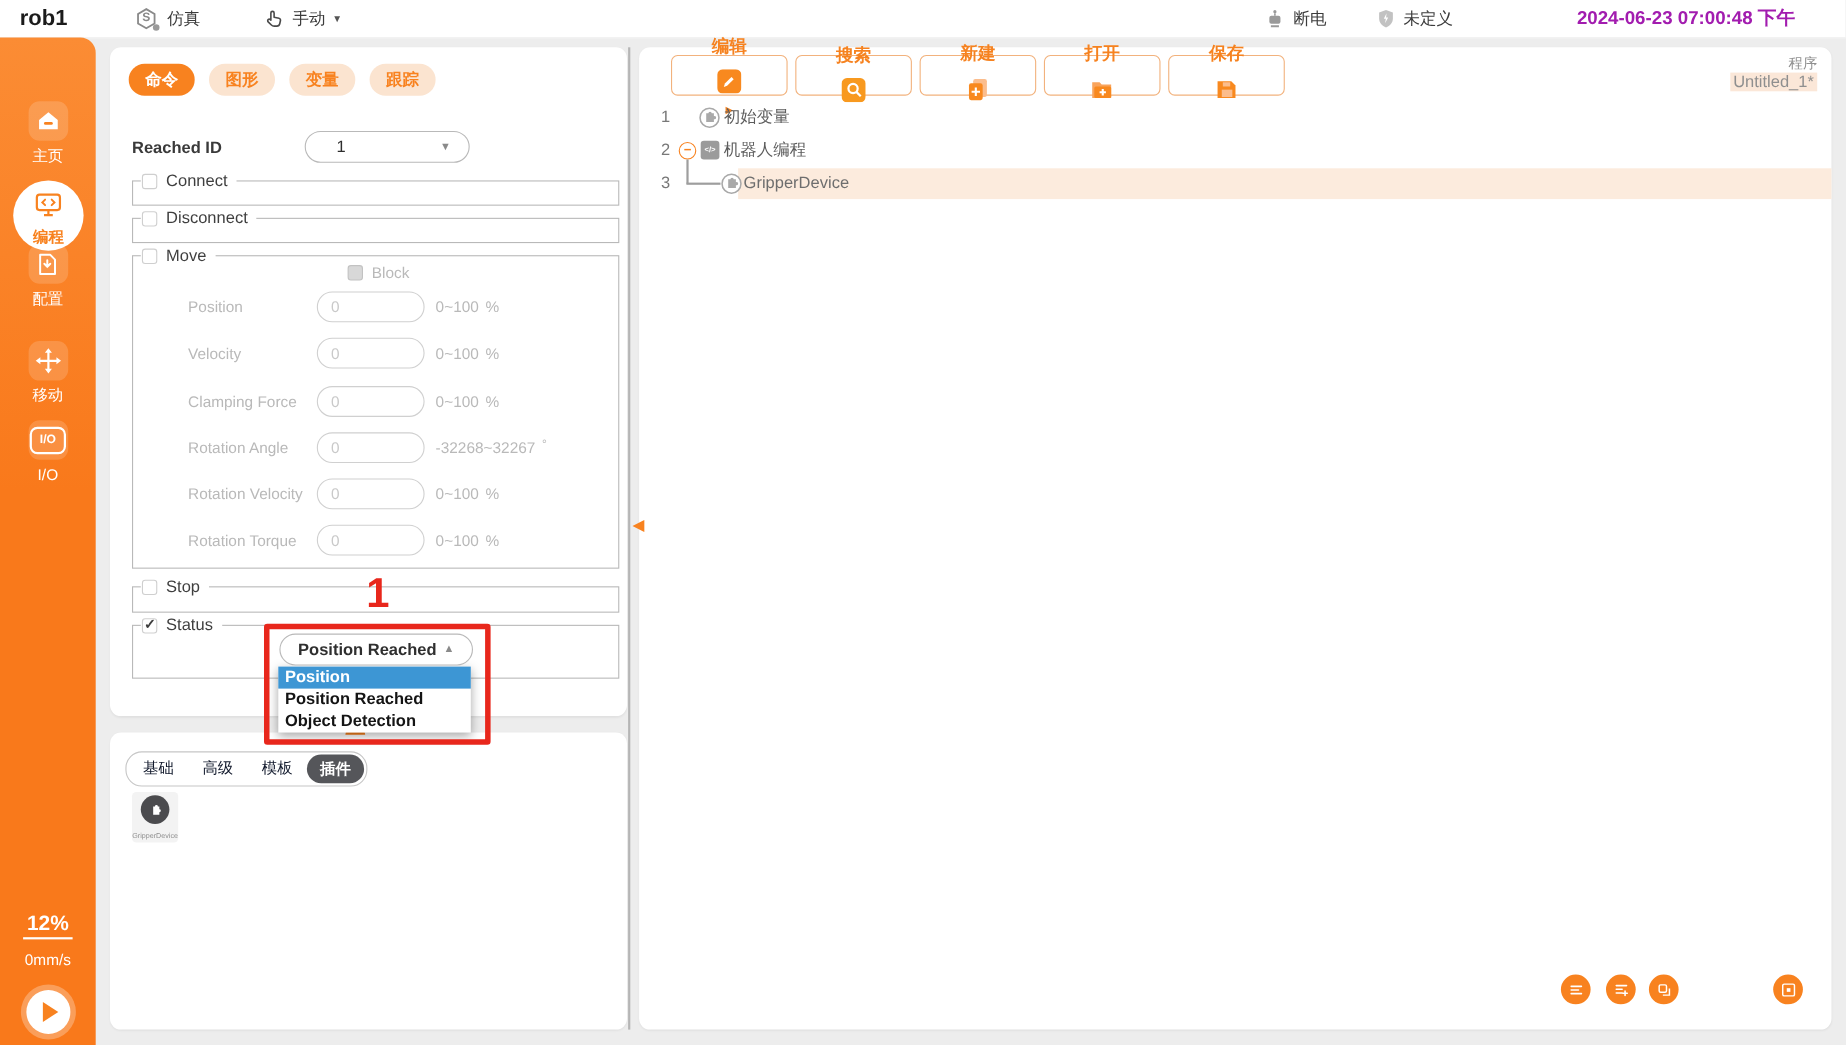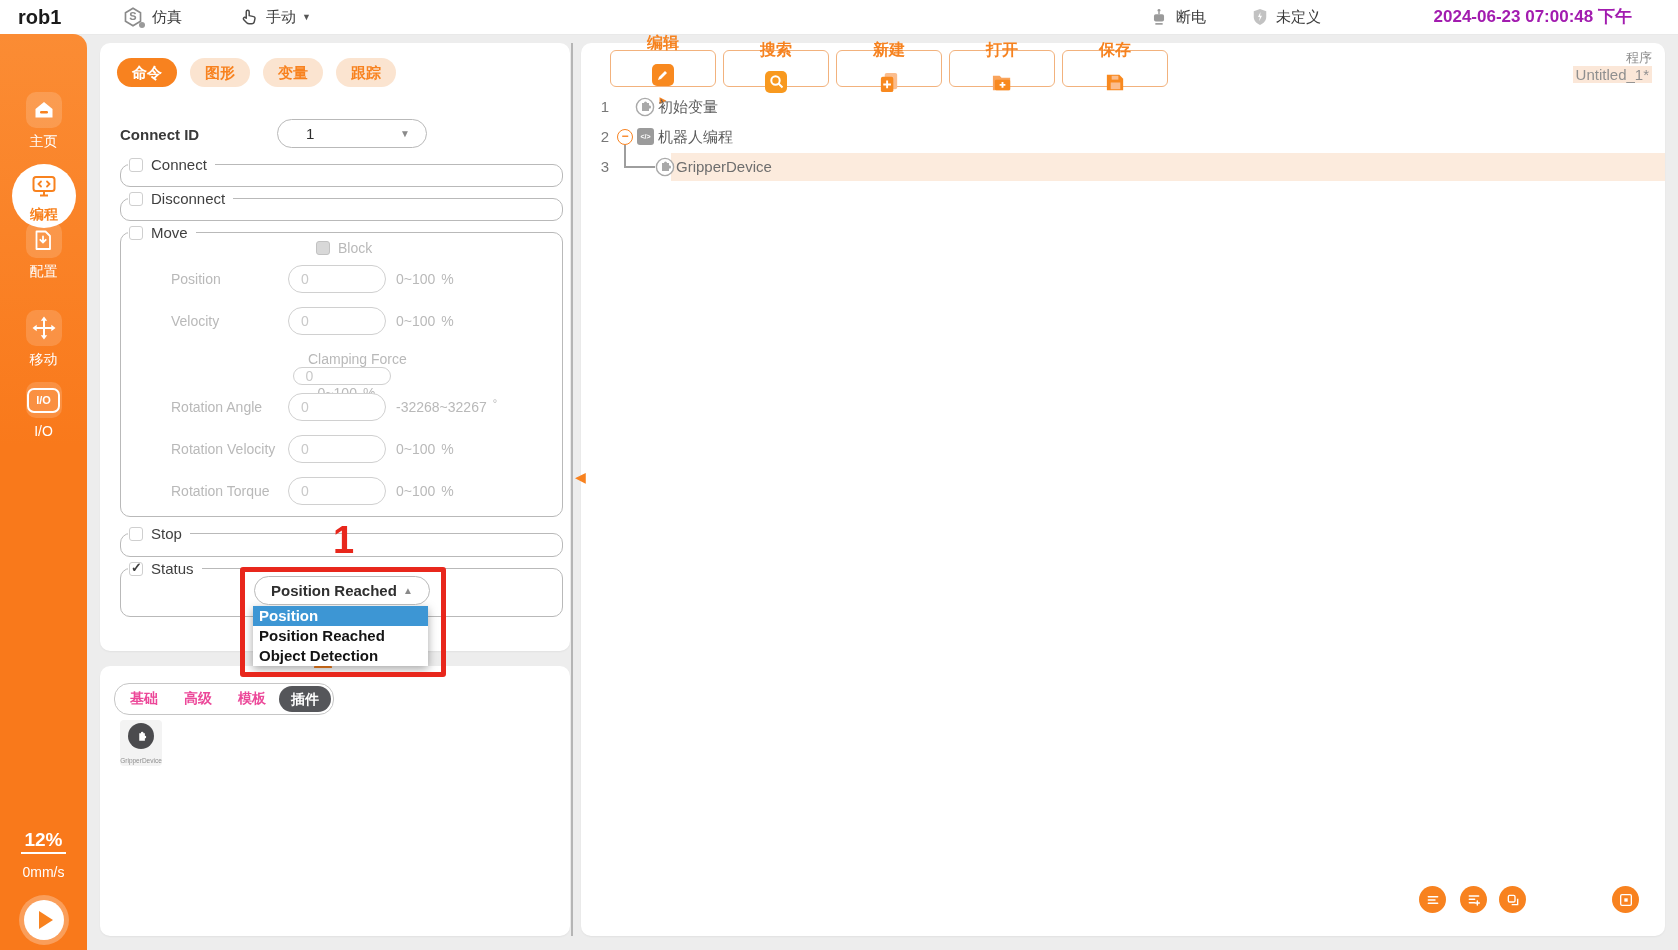--- a/index.html
+++ b/index.html
@@ -34,21 +34,21 @@
   
   #card-command{left:100px;top:43px;width:470px;height:608px;z-index:10;}
   .cmd-tabs{position:absolute;left:17px;top:15px;display:flex;gap:13px;}
   .pill-tab{height:29px;line-height:29px;padding:0 15px;border-radius:15px;background:#fbe4d0;color:#f8821f;font-size:15px;font-weight:bold;}
   .pill-tab.active{background:#f8821f;color:#fff;}
   #gripper-label{position:absolute;left:20px;top:83px;font-size:15px;font-weight:bold;color:#3a3a3a;}
   .sel{position:absolute;border:1px solid #b9b9b9;border-radius:15px;background:#fff;}
   #gripper-select{left:177px;top:76px;width:148px;height:27px;}
   #gripper-select .val{position:absolute;left:28px;top:0;line-height:27px;font-size:15px;color:#2e2e2e;}
   .sel .car{position:absolute;right:16px;top:0;line-height:27px;font-size:10px;color:#8a8a8a;}
-  .sec{position:absolute;left:20px;width:441px;border:1px solid #b9b9b9;border-radius:10px;background:#fff;}
+  .sec{position:absolute;left:20px;width:441px;border:1px solid #b9b9b9;border-radius:0;background:#fff;}
   .legend{position:absolute;top:-9px;left:7px;background:#fff;display:flex;align-items:center;gap:8px;padding:0 8px 0 1px;font-size:15px;color:#3f3f3f;}
   .cb{width:14px;height:14px;border:1px solid #cfcfcf;border-radius:3px;background:#fff;box-sizing:border-box;position:relative;}
   .cb.gray{background:#d8d8d8;border-color:#c2c2c2;}
   .cb .ck{position:absolute;left:1px;top:-3px;font-size:13px;color:#3f3f3f;font-weight:bold;}
   #sec-connect{top:121px;height:21px;}
   #sec-disconnect{top:155px;height:21px;}
   #sec-move{top:189px;height:283px;}
   #sec-stop{top:490px;height:22px;}
   #sec-status{top:525px;height:47px;}
   #block-row{position:absolute;left:195px;top:7px;display:flex;align-items:center;gap:8px;font-size:14px;color:#b9b9b9;}
@@ -62,21 +62,21 @@
   #dropdown{position:absolute;left:153px;top:563px;width:175px;background:#fff;z-index:50;box-shadow:0 3px 9px rgba(0,0,0,.35);}
   .opt{height:20px;line-height:20px;padding-left:6px;font-size:15px;font-weight:bold;color:#141414;}
   .opt.selected{background:#3d96d4;color:#fff;}
   #anno-box{position:absolute;left:140px;top:524px;width:196px;height:100px;border:5px solid #e8271c;border-radius:3px;z-index:60;pointer-events:none;}
   #anno-num{position:absolute;left:233px;top:478px;font-size:38px;font-weight:bold;color:#e8271c;z-index:60;line-height:1;}
 
   
   #card-library{left:100px;top:666px;width:470px;height:270px;}
   #lib-handle{position:absolute;left:214px;top:-7px;width:18px;height:9px;border-radius:9px 9px 0 0;background:#f8821f;}
   #lib-tabs{position:absolute;left:14px;top:17px;height:30px;border:1px solid #c6c6c6;border-radius:15px;display:flex;align-items:center;padding:0 2px;}
-  .lib-tab{padding:0 13px;font-size:14px;color:#ec4899;font-weight:bold;}
+  .lib-tab{padding:0 13px;font-size:14px;color:#0f172a;}
   .lib-tab.active{background:#55565a;color:#fff;font-weight:bold;border-radius:13px;height:26px;line-height:26px;padding:0 12px;}
   #plugin-tile{position:absolute;left:20px;top:54px;width:42px;height:46px;background:#f3f3f3;border-radius:4px;}
   #plugin-circle{position:absolute;left:8px;top:3px;width:26px;height:26px;border-radius:50%;background:#4b4b4e;display:flex;align-items:center;justify-content:center;}
   #plugin-name{position:absolute;left:0;bottom:2px;width:42px;text-align:center;font-size:6.5px;color:#8f8f8f;}
 
   
   #card-program{left:581px;top:43px;width:1084px;height:893px;}
   #ptoolbar{position:absolute;left:29px;top:7px;display:flex;gap:7px;}
   .tbtn{height:35px;min-width:92px;border:1px solid #f2b27d;border-radius:6px;background:#fff;display:flex;align-items:center;justify-content:center;gap:5px;padding:0 6px;flex-direction:column;}
   .tbtn .tl{font-size:16px;font-weight:bold;color:#f6821f;}
@@ -212,21 +212,21 @@
   </div>
 
   <div id="card-command" class="card">
     <div class="cmd-tabs">
       <div class="pill-tab active">命令</div>
       <div class="pill-tab">图形</div>
       <div class="pill-tab">变量</div>
       <div class="pill-tab">跟踪</div>
     </div>
 
-    <div id="gripper-label">Connect ID</div>
+    <div id="gripper-label">Reached ID</div>
     <div class="sel" id="gripper-select">
       <span class="val">1</span>
       <span class="car">▼</span>
     </div>
 
     <div class="sec" id="sec-connect">
       <div class="legend">
         <div class="cb"></div>
         <span>Connect</span>
       </div>
@@ -258,21 +258,21 @@
           </span>
       </div>
       <div class="frow" style="top:74px;">
         <span class="flab">Velocity</span>
         <input value="0" style="">
         <span class="frange">
             <span>0~100</span>
             <span class="unit">%</span>
           </span>
       </div>
-      <div class="frow" style="top:118px;flex-direction:column;">
+      <div class="frow" style="top:118px;">
         <span class="flab">Clamping Force</span>
         <input value="0" style="">
         <span class="frange">
             <span>0~100</span>
             <span class="unit">%</span>
           </span>
       </div>
       <div class="frow" style="top:160px;">
         <span class="flab">Rotation Angle</span>
         <input value="0" style="">

